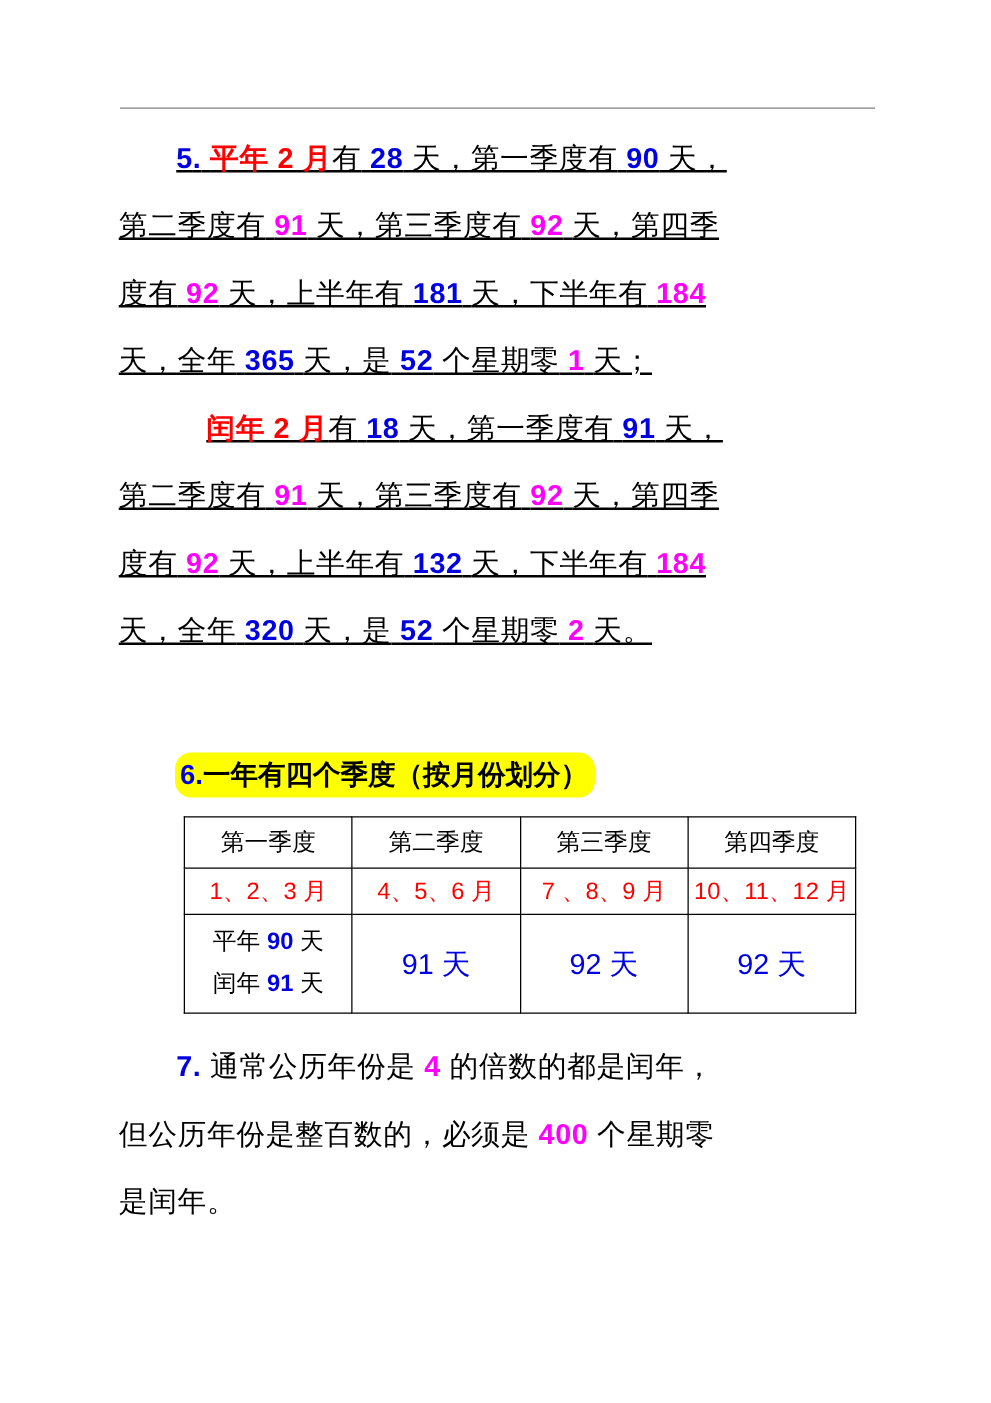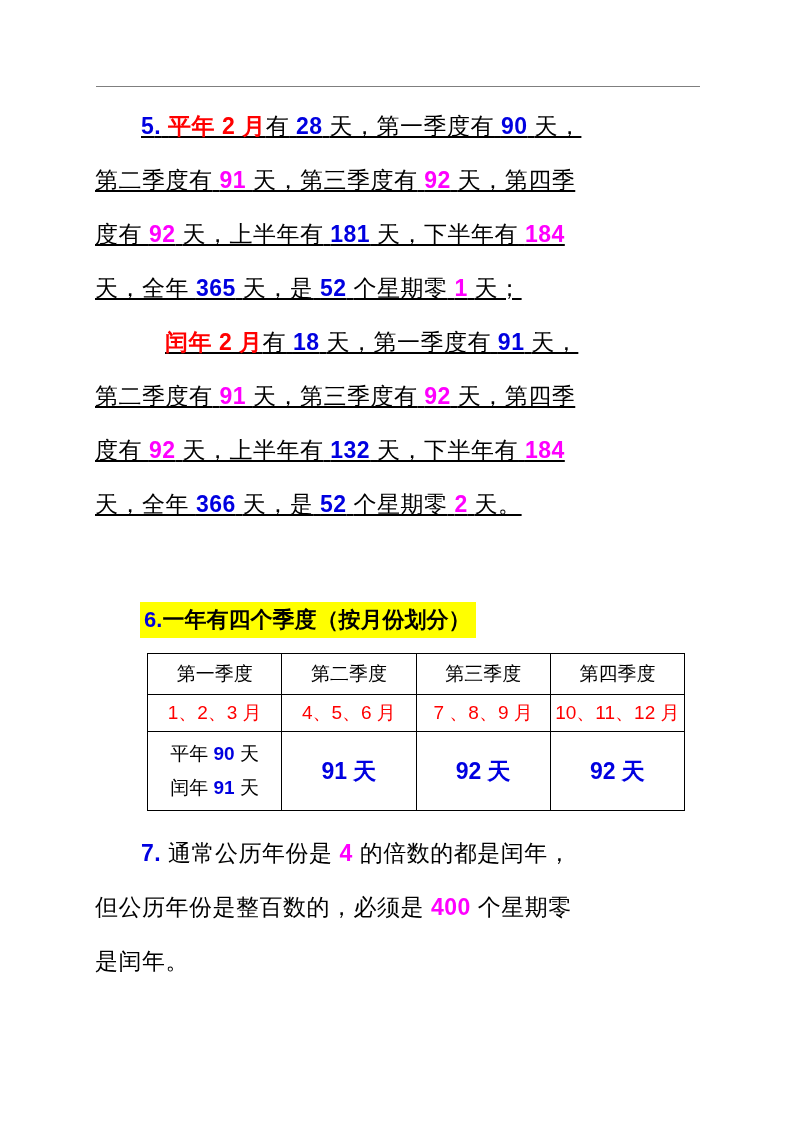--- a/index.html
+++ b/index.html
@@ -61,20 +61,21 @@
     top: 602px;
   }
   .heading6 {
     display: inline-block;
     background: #ffff00;
     font-size: 22px;
     font-weight: bold;
     line-height: 34px;
     padding: 1px 6px 1px 4px;
     white-space: nowrap;
+    border-radius: 13px;
   }
   .heading6 .n { color: #0000e0; }
   .heading6 .t { color: #000000; }
 
   
   table.q-table {
     position: absolute;
     left: 147px;
     top: 653px;
     border-collapse: collapse;
@@ -102,21 +103,21 @@
     height: 78px;
   }
   .days-row .twoline {
     font-size: 19px;
     line-height: 34px;
     color: #000000;
   }
   .days-row .twoline .bl { font-weight: bold; }
   .days-row .big {
     color: #0000e0;
-    font-weight: bold;
+    font-weight: normal;
     font-size: 23px;
   }
   .para7 {
     position: absolute;
     left: 95px;
     top: 826px;
     width: 608px;
   }
 </style>
 </head>
@@ -184,21 +185,21 @@
       <span class="bk">度有</span>
       <span class="mg">92</span>
       <span class="bk">天，上半年有</span>
       <span class="bl">132</span>
       <span class="bk">天，下半年有</span>
       <span class="mg">184</span>
     </p>
 
     <p class="para">
       <span class="bk">天，全年</span>
-      <span class="bl">366</span>
+      <span class="bl">320</span>
       <span class="bk">天，是</span>
       <span class="bl">52</span>
       <span class="bk">个星期零</span>
       <span class="mg">2</span>
       <span class="bk">天。</span>
     </p>
   </div>
 
   <div class="heading6-wrap">
     <span class="heading6"><span class="n">6</span><span class="n">.</span><span class="t">一年有四个季度（按月份划分）</span></span>

